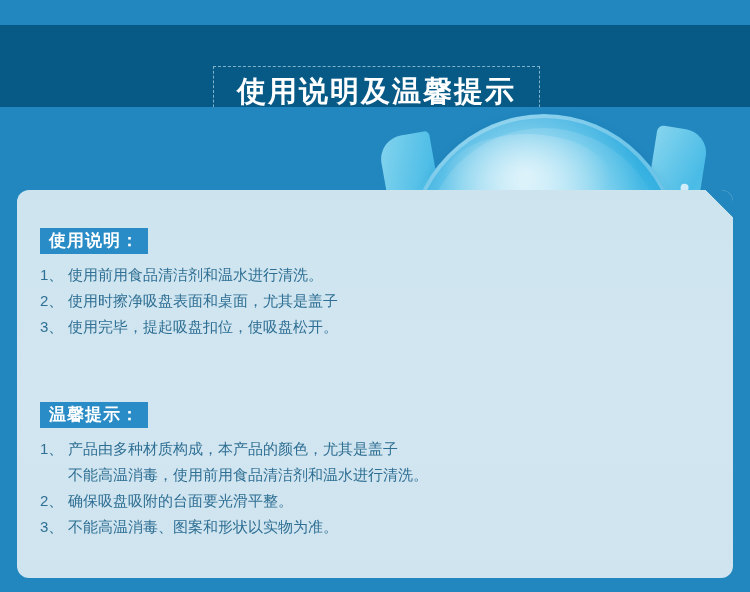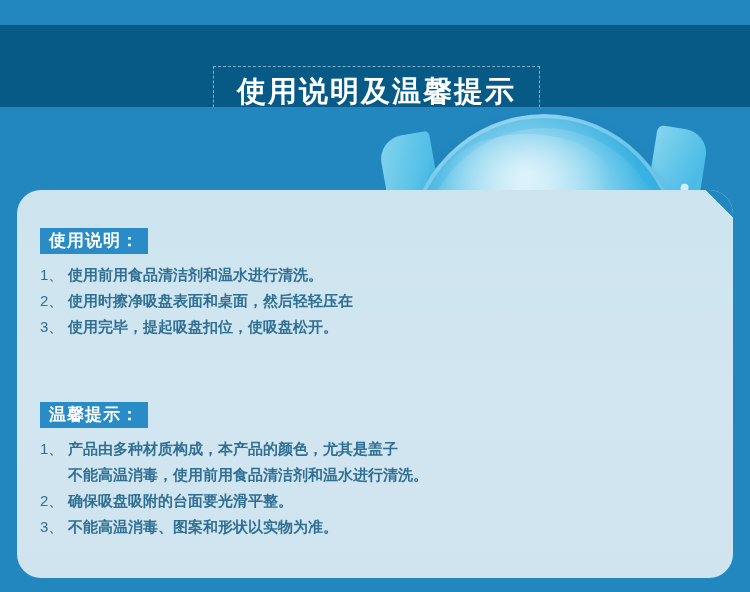--- a/index.html
+++ b/index.html
@@ -25,21 +25,21 @@
   }
   .title-text{
     color:#ffffff; font-size:29px; font-weight:bold; letter-spacing:2px;
     line-height:1; white-space:nowrap;
   }
 
   
   .panel{
     position:absolute; left:17px; top:190px; width:716px; height:388px;
     background:linear-gradient(180deg,#cde4ef 0%, #d2e6f1 55%, #cfe4ef 100%);
-    border-radius:24px;
+    border-radius:12px;
     overflow:hidden;
   }
   .panel-fold{
     position:absolute; right:0; top:0; width:28px; height:28px;
     background:linear-gradient(225deg,#2287bf 0%,#2287bf 48%, rgba(255,255,255,0) 50%);
   }
 
   
   .sec{ position:absolute; }
   .sec-head{
@@ -55,21 +55,21 @@
   }
   .list{ margin-top:8px; }
   .li{
     display:flex;
     font-size:15px;
     color:#2f6f93;
     line-height:26px;
     white-space:nowrap;
   }
   .li .num{ width:28px; flex:0 0 28px; text-align:left; }
-  .li .txt{ flex:1 1 auto;font-weight:bold; }
+  .li .txt{ flex:1 1 auto; }
   .li.cont .num{ visibility:hidden; }
 
   #sec-usage{ left:23px; top:38px; }
   #sec-tips{ left:23px; top:212px; }
 
   
   .product{
     position:absolute; left:388px; top:112px; width:312px; height:305px;
     pointer-events:none;
   }
@@ -227,21 +227,21 @@
 
     <div class="sec" id="sec-usage">
       <span class="sec-head">使用说明：</span>
       <div class="list">
         <div class="li">
           <span class="num">1、</span>
           <span class="txt">使用前用食品清洁剂和温水进行清洗。</span>
         </div>
         <div class="li">
           <span class="num">2、</span>
-          <span class="txt">使用时擦净吸盘表面和桌面，然后轻轻压在</span>
+          <span class="txt">使用时擦净吸盘表面和桌面，尤其是盖子</span>
         </div>
         <div class="li">
           <span class="num">3、</span>
           <span class="txt">使用完毕，提起吸盘扣位，使吸盘松开。</span>
         </div>
       </div>
     </div>
 
     <div class="sec" id="sec-tips">
       <span class="sec-head">温馨提示：</span>

